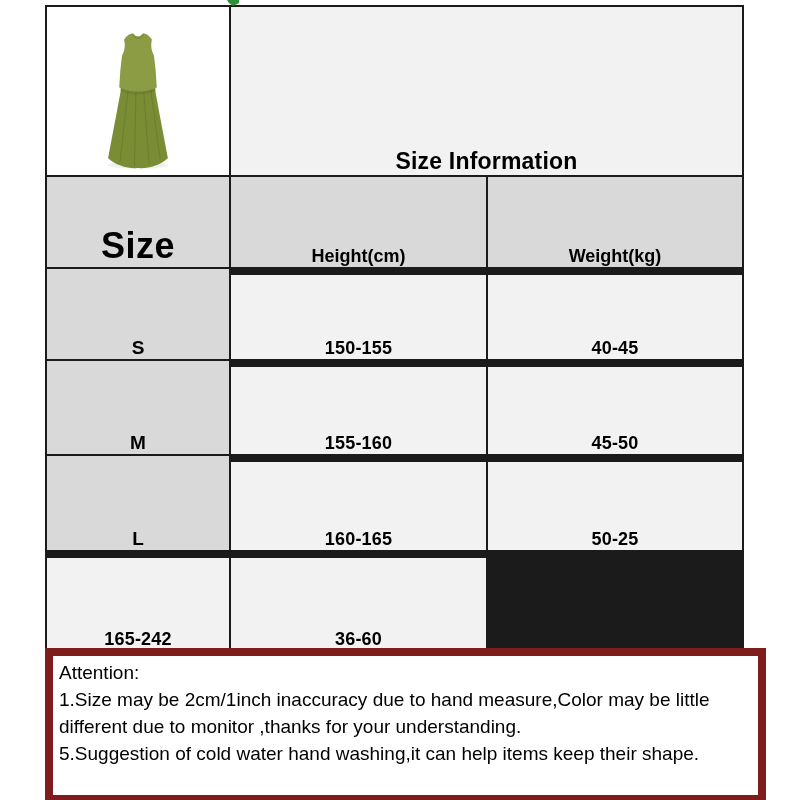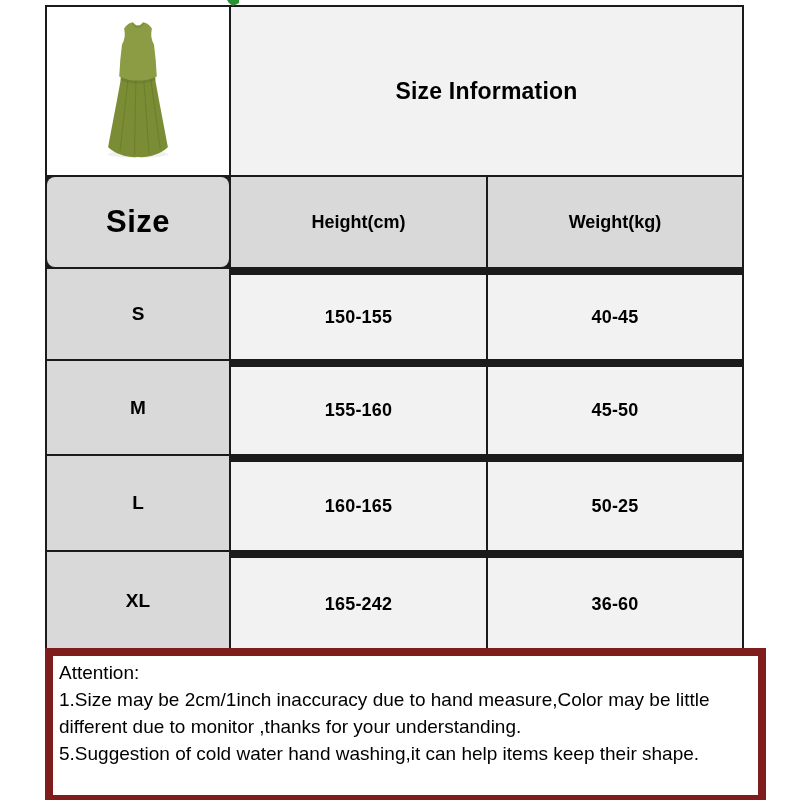--- a/index.html
+++ b/index.html
@@ -20,30 +20,30 @@
   .sheet{
     position:absolute;left:45px;top:5px;
     display:grid;
     grid-template-columns:182px 255px 254px;
     grid-template-rows:168px 90px 90px 93px 94px 98px;
     gap:2px;
     background:#1b1b1b;
     border:2px solid #1b1b1b;
   }
   .cell{
-    display:flex;align-items:center;justify-content:center;
+    display:flex;align-items:flex-end;justify-content:center;
     text-align:center;
   }
   .img-cell{background:#ffffff;}
   .title-cell{
     grid-column:2 / 4;background:#f2f2f2;
     font-size:23px;font-weight:bold;letter-spacing:.2px;
   }
   .hdr{background:#d9d9d9;font-weight:bold;font-size:18px;}
-  .hdr-size{font-size:31px;letter-spacing:.5px;border-radius:8px;}
+  .hdr-size{font-size:36px;letter-spacing:.5px;}
   .rowhdr{background:#d9d9d9;font-weight:bold;font-size:19px;}
   .val{background:#f2f2f2;font-weight:bold;font-size:18px;letter-spacing:.2px;margin-top:6px;}
 
   
   .attention{
     position:absolute;left:45px;top:648px;width:693px;height:136px;
     border:8px solid #7f1d1d;background:#ffffff;
     padding:3px 6px 0 6px;
     font-size:19px;line-height:27px;font-weight:normal;
   }
@@ -98,21 +98,20 @@
     <div class="cell val">40-45</div>
 
     <div class="cell rowhdr">M</div>
     <div class="cell val">155-160</div>
     <div class="cell val">45-50</div>
 
     <div class="cell rowhdr">L</div>
     <div class="cell val">160-165</div>
     <div class="cell val">50-25</div>
 
-    <div class="cell rowhdr">XL</div>
     <div class="cell val">165-242</div>
     <div class="cell val">36-60</div>
 
   </div>
 
   <div class="attention">
     <div class="line">Attention:</div>
     <div class="line">1.Size may be 2cm/1inch inaccuracy due to hand measure,Color may be little different due to monitor ,thanks for your understanding.</div>
     <div class="line">5.Suggestion of cold water hand washing,it can help items keep their shape.</div>
   </div>

